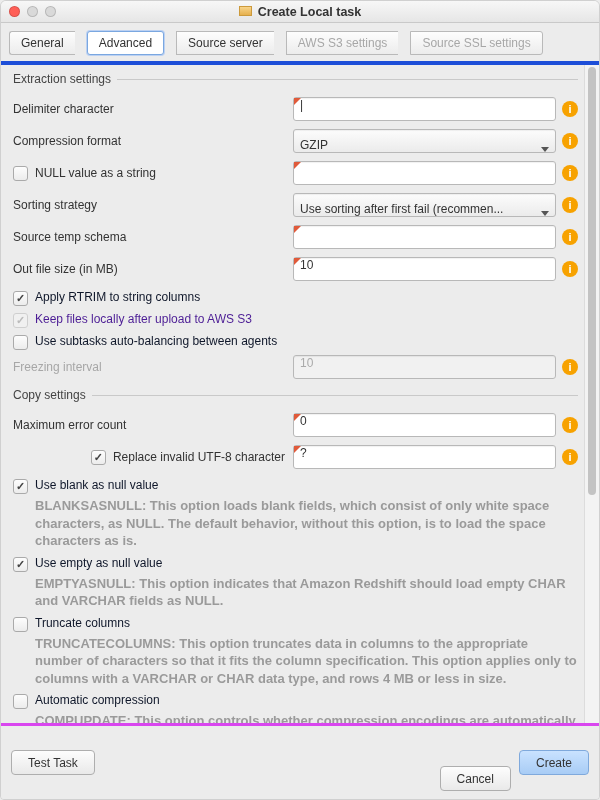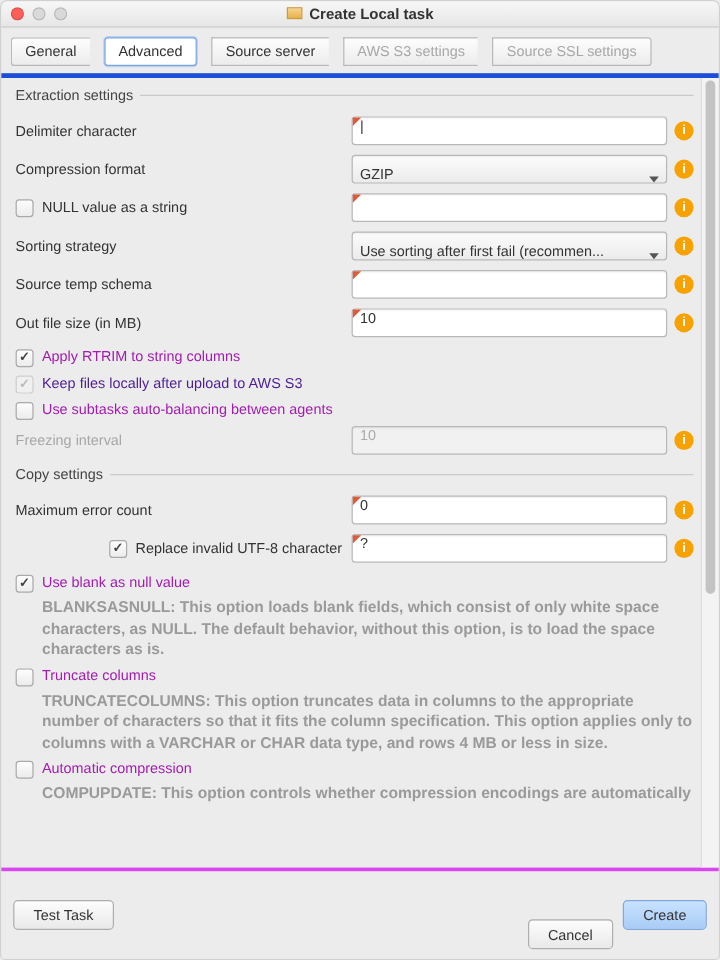--- a/index.html
+++ b/index.html
@@ -32,21 +32,21 @@
   .select .caret { width:0; height:0; border-left:4px solid transparent; border-right:4px solid transparent; border-top:5px solid #555;}
   .marker { position:absolute; top:0; left:0; width:0; height:0; border-top:7px solid #e05a3a; border-right:7px solid transparent;}
   .input.disabled { background:#f1f1f1; color:#aaa;}
   .info { width:16px; height:16px; border-radius:50%; background:#f7a200; color:#fff; font-weight:700; font-size:11px; display:flex; align-items:center; justify-content:center; flex-shrink:0;}
   .chk-row { display:flex; align-items:flex-start; gap:7px; margin:6px 0 2px 0;}
   .chk { width:15px; height:15px; border:1px solid #aaa; border-radius:3px; background:linear-gradient(#fdfdfd,#ececec); flex-shrink:0; display:flex; align-items:center; justify-content:center; margin-top:1px; cursor:pointer;}
   .chk.checked::after { content:"✓"; font-size:11px; color:#444; font-weight:700; line-height:1;}
   .chk.checked.disabled::after { color:#bbb;}
   .chk.disabled { background:#f0f0f0; border-color:#cfcfcf;}
   .chk-label { flex:1;}
-  .chk-label .title { color:#a21caf;}
+  .chk-label .title { color:#0f172a;}
   .chk-label .desc { color:#9a9a9a; font-size:13px; line-height:1.35; margin-top:5px;font-weight:bold;}
   .chk-label.disabled .title { color:#4c1d95;}
   .footer { border-top:3px solid #d946ef; padding:8px 10px; display:flex; align-items:center; background:#ececec;}
   .btn { height:25px; padding:0 16px; border:1px solid #aeaeae; border-radius:4px; background:linear-gradient(#fdfdfd,#e9e9e9); cursor:pointer; font-size:12px; color:#333;}
   .btn.primary { background:linear-gradient(#c9e2ff,#a8ccf5); border-color:#7fa9dc;}
   .spacer { flex:1;}
 </style>
 </head>
 <body>
 
@@ -193,20 +193,27 @@
         </div>
 
         <div class="chk-row">
           <span class="chk checked"></span>
           <div class="chk-label">
             <div class="title">Use blank as null value</div>
             <div class="desc">BLANKSASNULL: This option loads blank fields, which consist of only white space characters, as NULL. The default behavior, without this option, is to load the space characters as is.</div>
           </div>
         </div>
 
+        <div class="chk-row">
+          <span class="chk checked"></span>
+          <div class="chk-label">
+            <div class="title">Use empty as null value</div>
+            <div class="desc">EMPTYASNULL: This option indicates that Amazon Redshift should load empty CHAR and VARCHAR fields as NULL.</div>
+          </div>
+        </div>
 
         <div class="chk-row">
           <span class="chk"></span>
           <div class="chk-label">
             <div class="title">Truncate columns</div>
             <div class="desc">TRUNCATECOLUMNS: This option truncates data in columns to the appropriate number of characters so that it fits the column specification. This option applies only to columns with a VARCHAR or CHAR data type, and rows 4 MB or less in size.</div>
           </div>
         </div>
 
         <div class="chk-row">

